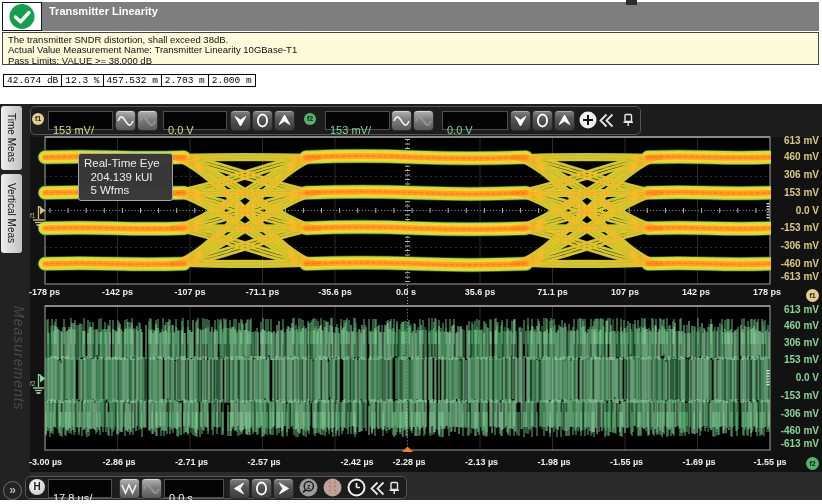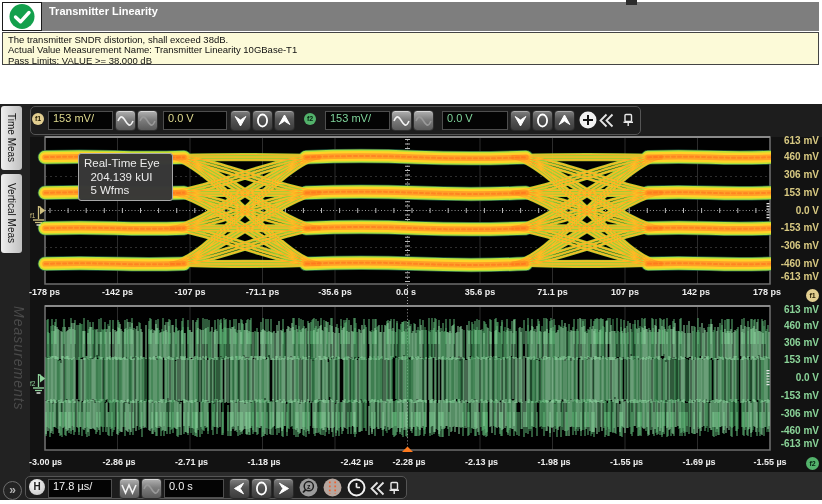--- a/index.html
+++ b/index.html
@@ -19,21 +19,21 @@
 #scope{left:0;top:104px;width:822px;height:396px;background:#121212}
 #sidebar{left:0;top:0;width:30px;height:396px;background:#222}
 .tab{left:1px;width:21px;background:linear-gradient(90deg,rgba(242,242,242,.99),rgba(194,194,194,.99));color:#111;
  font-size:10px;writing-mode:vertical-rl;text-align:center;border-radius:3px;line-height:21px}
 #ghost{left:3px;top:202px;width:24px;height:150px;writing-mode:vertical-rl;
  font-size:14px;font-style:italic;color:#4a4a4a;letter-spacing:1px;white-space:nowrap}
 .cbar{background:#1d1d1d;border:1px solid #555;border-radius:5px}
 .badge{border-radius:50%;width:12px;height:12px;font-size:7px;font-weight:bold;
  text-align:center;line-height:12px}
 .vbox{background:rgba(4,4,4,.99);border:1px solid #4e4e4e;height:19px;font-size:11px;
- padding:0 0 0 4px;white-space:nowrap}
+ padding:12px 0 0 4px;white-space:nowrap}
 .btn{height:21px;background:linear-gradient(#b2b2b2,#7e7e7e 45%,#5a5a5a);border:1px solid #2e2e2e;
  border-radius:4px;box-shadow:inset 0 1px 0 rgba(255,255,255,.5);
  display:flex;align-items:center;justify-content:center}
 .btnd{height:21px;background:linear-gradient(#818181,#555 42%,#3c3c3c);border:1px solid #292929;
  border-radius:4px;box-shadow:inset 0 1px 0 rgba(255,255,255,.35);
  display:flex;align-items:center;justify-content:center}
 .tl{position:absolute;transform:translateX(-50%) translateZ(0);font-size:9px;font-weight:bold;color:#ededed;white-space:nowrap}
 .vl{position:absolute;right:3px;width:50px;text-align:right;font-size:10px;font-weight:bold;white-space:nowrap}
 .wcirc{border-radius:50%;text-align:center;opacity:.999}
 .vbox,.badge,.vl,.tab,#ghost,#tooltip,.wcirc{transform:translateZ(0)}
@@ -49,20 +49,27 @@
   <path d="M12.5 14 L17.5 18.8 L26 9.5" fill="none" stroke="#fff" stroke-width="3.4" stroke-linecap="round" stroke-linejoin="round"></path>
       </svg>
  </div>
  <div class="abs" id="title">Transmitter Linearity</div>
  <div class="abs" id="notch"></div>
  <div class="abs" id="note">The transmitter SNDR distortion, shall exceed 38dB.<br>
 Actual Value Measurement Name: Transmitter Linearity 10GBase-T1<br>
 Pass Limits: VALUE &gt;= 38.000 dB</div>
  <table>
   <tbody>
+  <tr>
+          <td>42.674 dB</td>
+          <td>12.3 %</td>
+          <td>457.532 m</td>
+          <td>2.703 m</td>
+          <td>2.000 m</td>
+        </tr>
  </tbody>
     </table>
 
  <div class="abs" id="scope">
   <div class="abs" style="left:0;top:0;width:822px;height:33px;background:#1d1d1d"></div>
   <div class="abs" style="left:0;top:368px;width:822px;height:28px;background:#2b2b2b"></div>
   <div class="abs" id="sidebar"></div>
   <div class="abs tab" style="top:2px;height:64px">Time Meas</div>
   <div class="abs tab" style="top:70px;height:79px">Vertical Meas</div>
   <div class="abs" id="ghost">Measurements</div>
@@ -210,21 +217,21 @@
 <path d="M5 84H16" stroke-width="1.4" fill="none"></path>
 <path d="M7 86.5H14" stroke-width="1.2" fill="none"></path>
 <path d="M8.5 89H12.5" stroke="#e8f0e8" stroke-width="1.4" fill="none"></path>
 </g>
 <path d="M374 148L385 148L379.5 142.5Z" fill="#ff7a1e"></path>
 </svg>
   <div class="abs" style="left:0;top:353px;width:726px;height:12px">
         <span class="tl" style="left:45.5px">-3.00 µs</span>
 <span class="tl" style="left:119.0px">-2.86 µs</span>
 <span class="tl" style="left:191.5px">-2.71 µs</span>
-<span class="tl" style="left:264.0px">-1.18 µs</span>
+<span class="tl" style="left:264.0px">-2.57 µs</span>
 <span class="tl" style="left:357px">-2.42 µs</span>
 <span class="tl" style="left:409.0px">-2.28 µs</span>
 <span class="tl" style="left:481.5px">-2.13 µs</span>
 <span class="tl" style="left:554.0px">-1.98 µs</span>
 <span class="tl" style="left:626.5px">-1.55 µs</span>
 <span class="tl" style="left:699.0px">-1.69 µs</span>
 <span class="tl" style="left:770.0px">-1.55 µs</span>
       </div>
   <div class="vl" style="top:199.5px;color:#8ad398">613 mV</div>
 <div class="vl" style="top:215.5px;color:#8ad398">460 mV</div>

